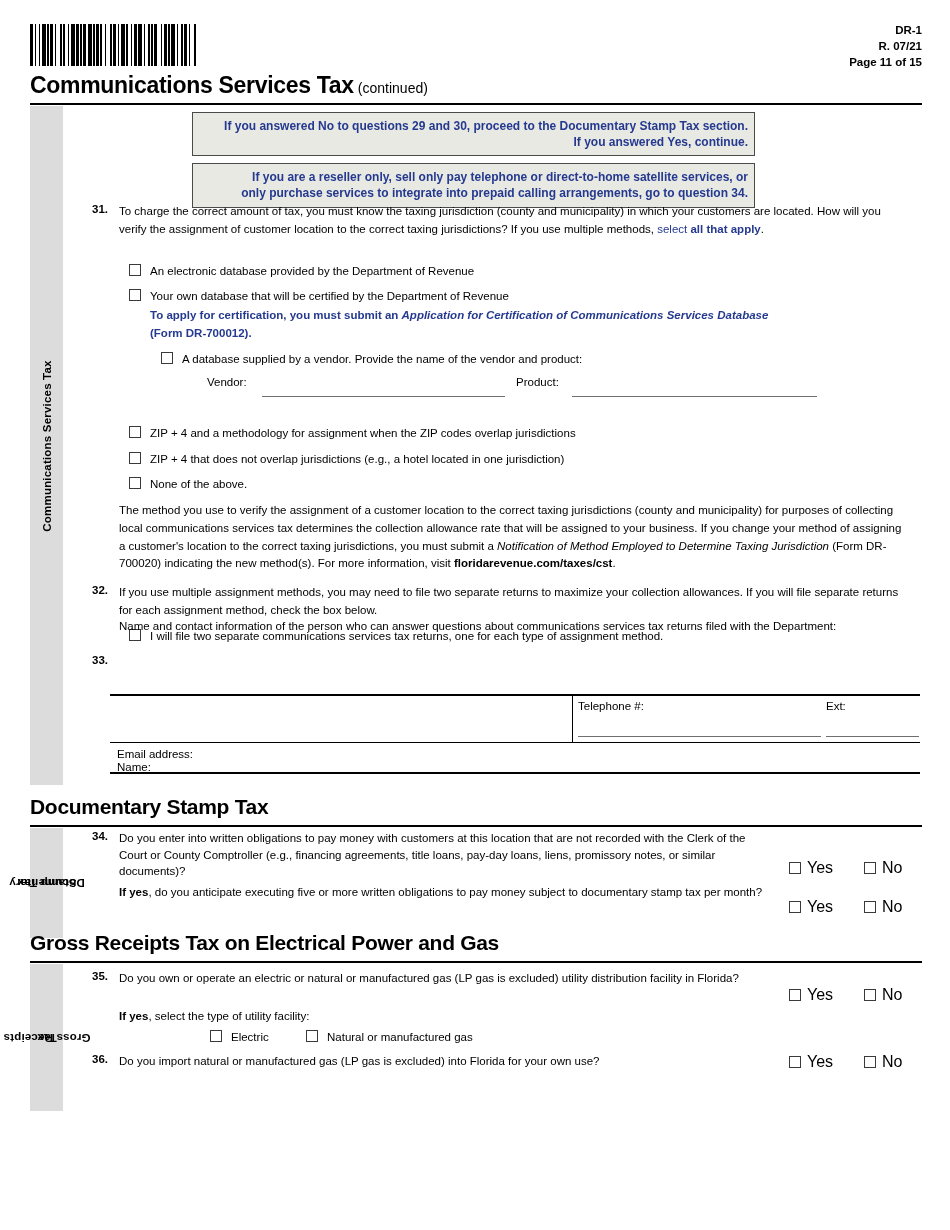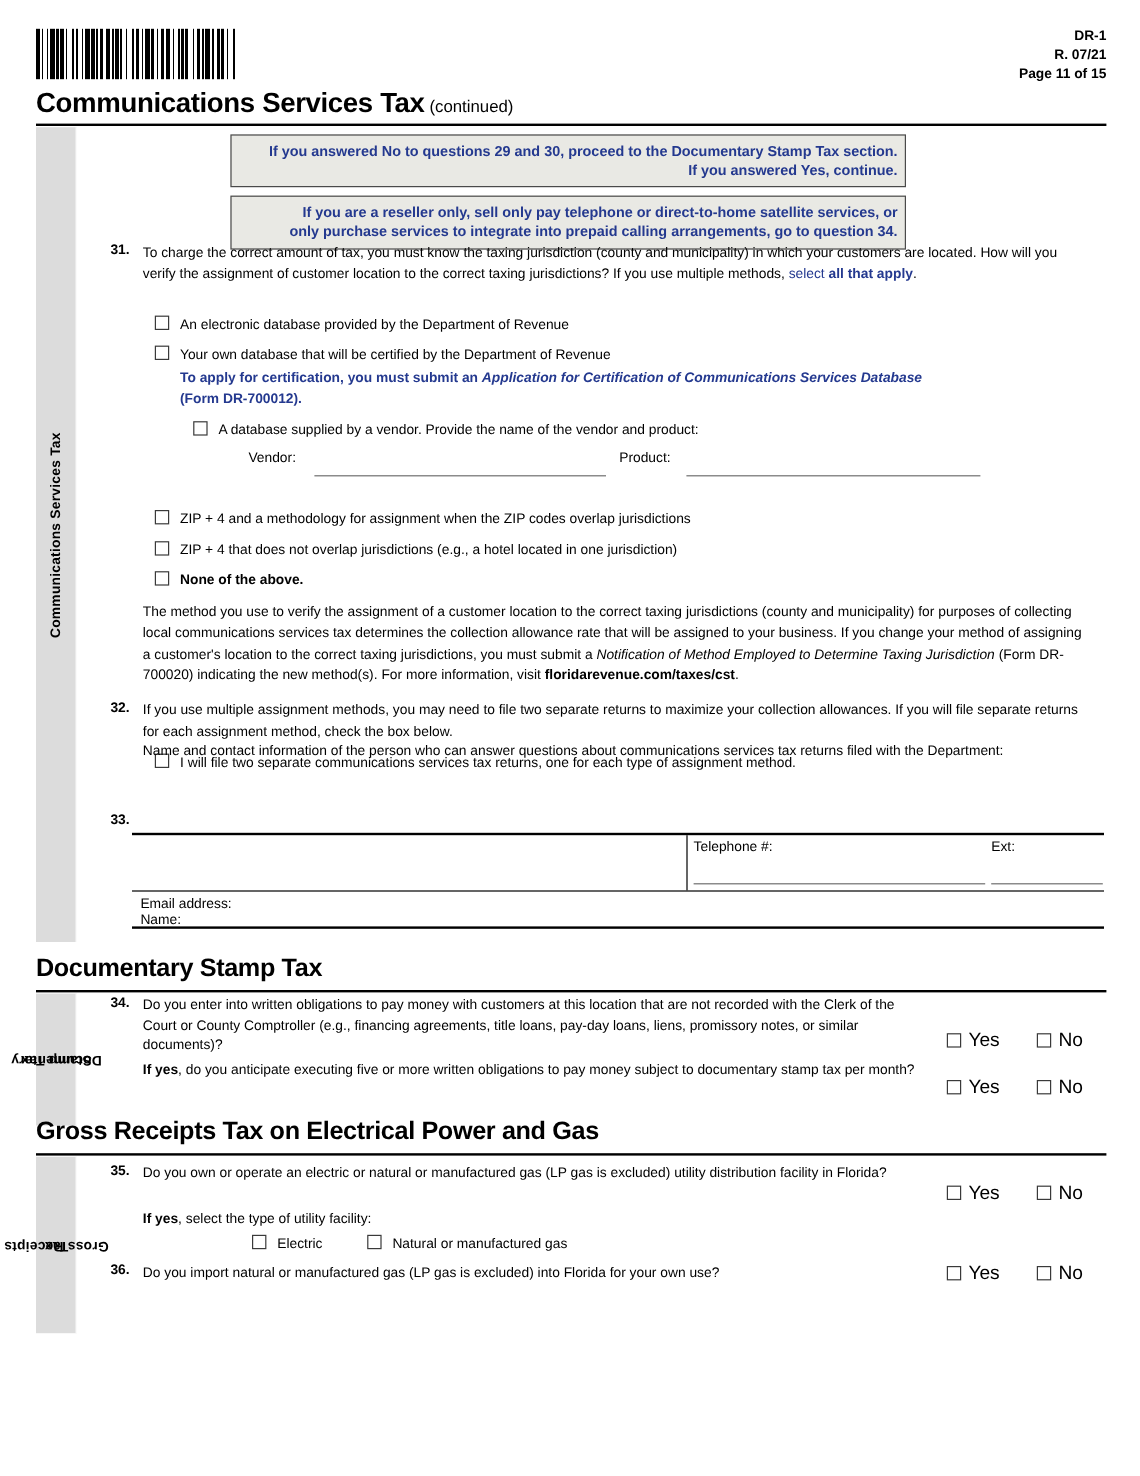--- a/index.html
+++ b/index.html
@@ -228,36 +228,36 @@
   <div class="fline" style="left:572px; top:396px; width:245px;"></div>
 
   <div class="cbrow" style="left:129px; top:425px;">
     <span class="cbox"></span><span>ZIP + 4 and a methodology for assignment when the ZIP codes overlap jurisdictions</span>
   </div>
 
   <div class="cbrow" style="left:129px; top:451px;">
     <span class="cbox"></span><span>ZIP + 4 that does not overlap jurisdictions (e.g., a hotel located in one jurisdiction)</span>
   </div>
 
-  <div class="cbrow" style="left:129px; top:476px;font-weight:bold;">
+  <div class="cbrow" style="left:129px; top:476px;">
     <span class="cbox"></span><span>None of the above.</span>
   </div>
 
   <div class="qtext" style="left:119px; top:502px; width:790px;">
     <span>The method you use to verify the assignment of a customer location to the correct taxing jurisdictions (county and municipality) for purposes of collecting local communications services tax determines the collection allowance rate that will be assigned to your business. If you change your method of assigning a customer's location to the correct taxing jurisdictions, you must submit a </span><span class="ital">Notification of Method Employed to Determine Taxing Jurisdiction</span><span> (Form DR-700020) indicating the new method(s). For more information, visit </span><span class="bold">floridarevenue.com/taxes/cst</span><span>.</span>
   </div>
 
   <div class="qnum" style="left:82px; top:584px;">32.</div>
   <div class="qtext" style="left:119px; top:584px; width:790px;">If you use multiple assignment methods, you may need to file two separate returns to maximize your collection allowances. If you will file separate returns for each assignment method, check the box below.</div>
 
   <div class="cbrow" style="left:129px; top:628px;">
     <span class="cbox"></span><span>I will file two separate communications services tax returns, one for each type of assignment method.</span>
   </div>
 
-  <div class="qnum" style="left:82px; top:654px;margin-top:24px;">33.</div>
+  <div class="qnum" style="left:82px; top:654px;">33.</div>
   <div class="qtext" style="left:119px; top:618px; width:800px;">Name and contact information of the person who can answer questions about communications services tax returns filed with the Department:</div>
 
   <div class="cb-line-top" style="left:110px; top:694px; width:810px; height:2px;"></div>
   <div class="cb-vline" style="left:572px; top:696px; height:46px;"></div>
   <div class="cb-line-mid" style="left:110px; top:742px; width:810px; height:1px;"></div>
   <div class="cb-line-bot" style="left:110px; top:772px; width:810px; height:2px;"></div>
 
   <div class="flabel" style="left:117px; top:720px;margin-top:41px;">Name:</div>
   <div class="flabel" style="left:578px; top:700px;">Telephone #:</div>
   <div class="fline" style="left:578px; top:736px; width:243px;"></div>

